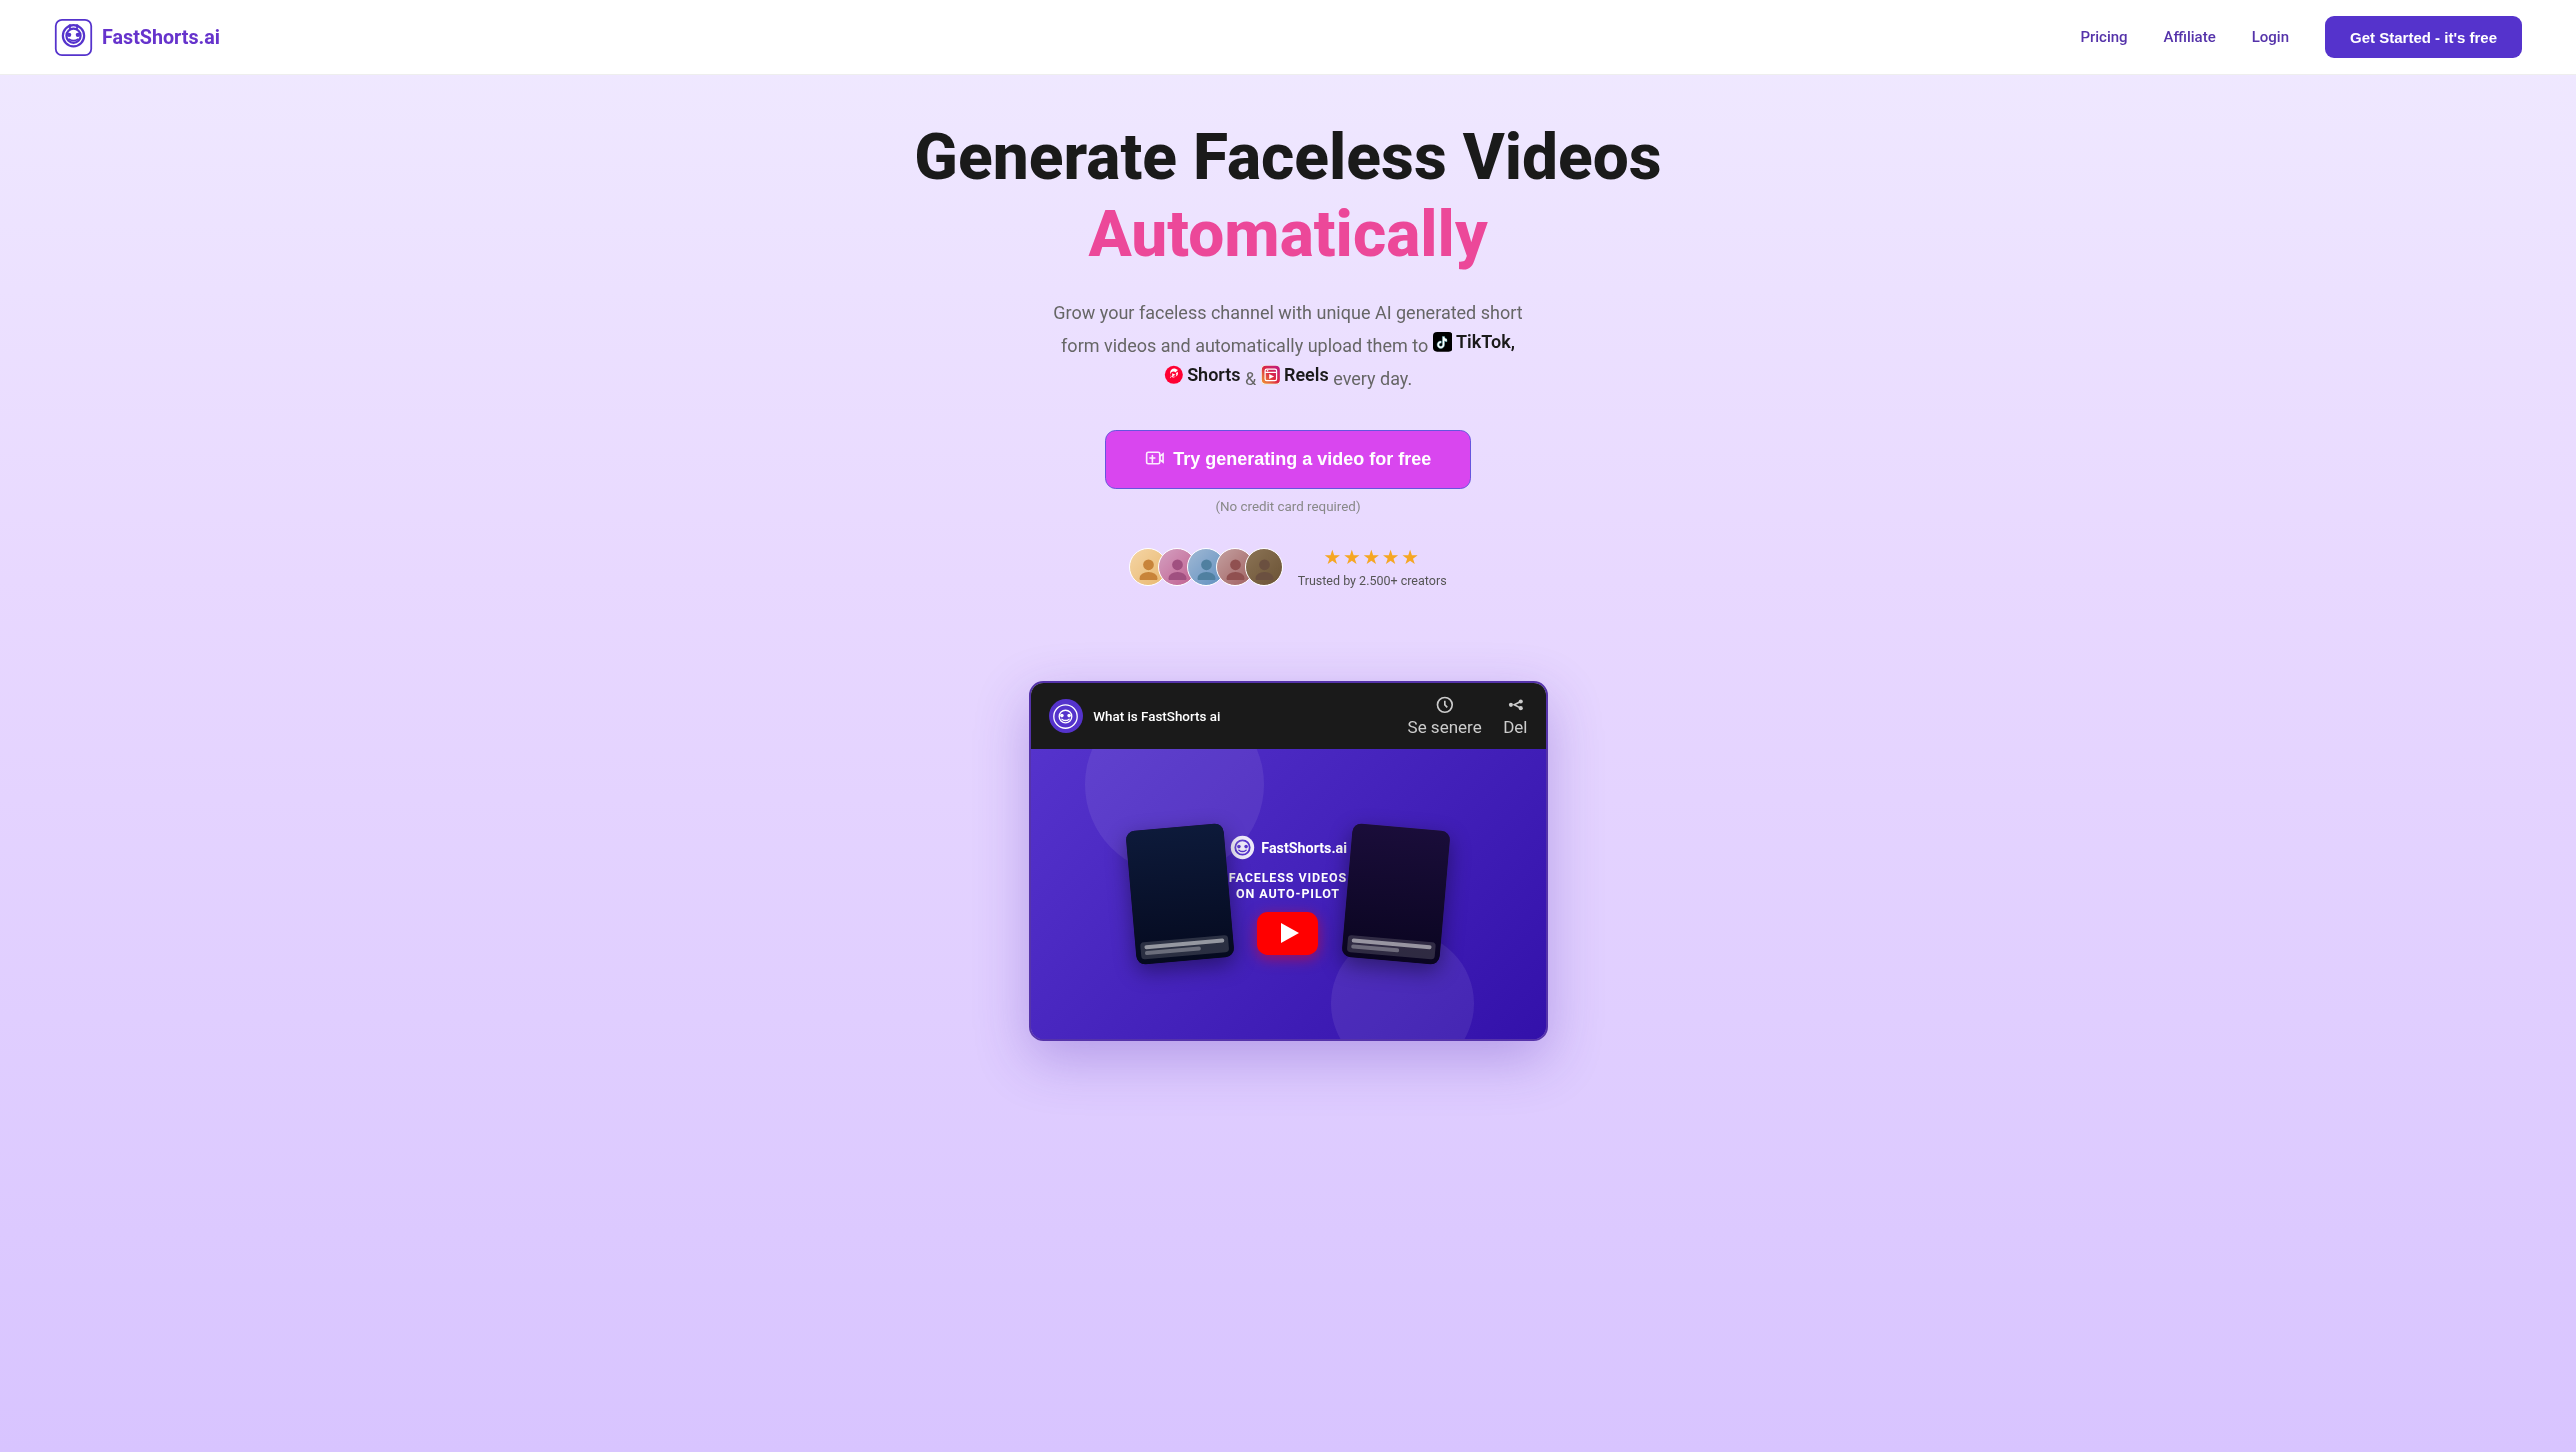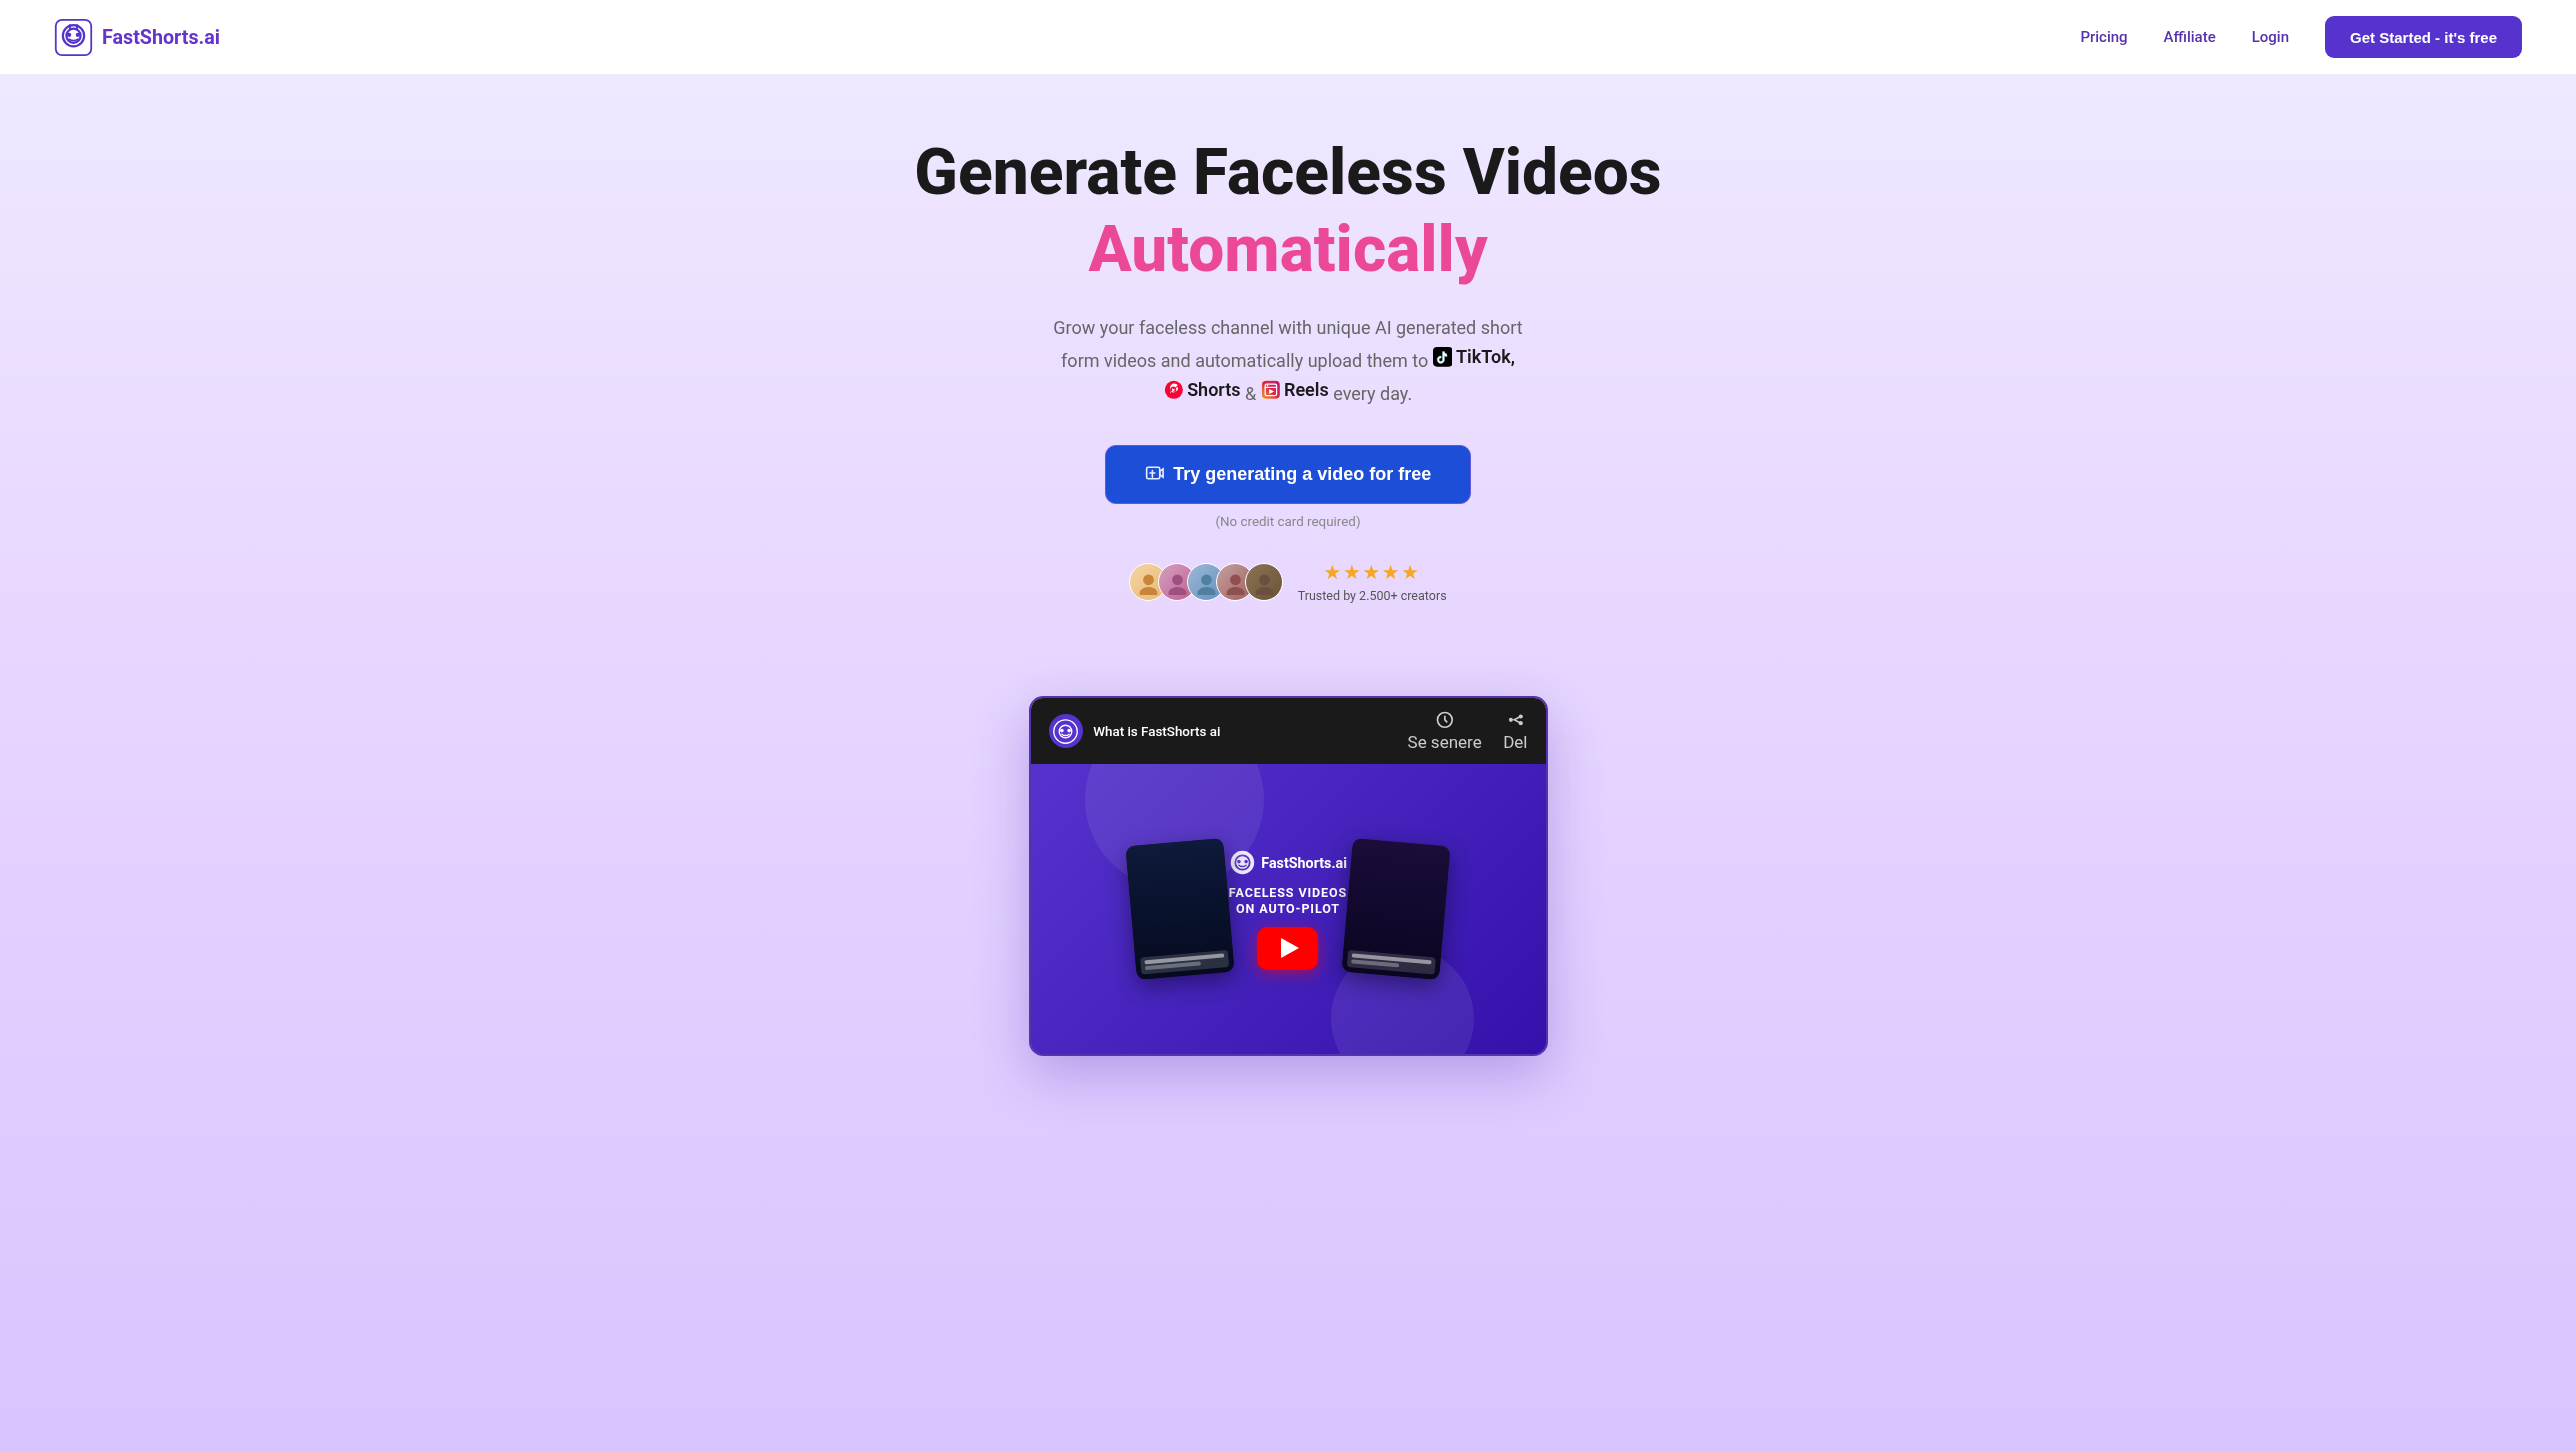--- a/index.html
+++ b/index.html
@@ -60,21 +60,21 @@
       border: none;
       cursor: pointer;
       white-space: nowrap;
     }
 
     
     .hero {
       text-align: center;
       padding: 48px 18px 36px;
       max-width: 894px;
-      margin: 15px auto;
+      margin: 0 auto;
     }
     .hero-title-black {
       font-size: 64px;
       font-weight: 800;
       color: #1a1a1a;
       line-height: 1.1;
       display: block;
     }
     .hero-title-purple {
       font-size: 64px;
@@ -121,21 +121,21 @@
 
     
     .cta-wrap {
       margin-top: 36px;
       display: flex;
       flex-direction: column;
       align-items: center;
       gap: 10.7px;
     }
     .cta-btn {
-      background: #1d4ed8;
+      background: #d946ef;
       color: white;
       padding: 18px 39px;
       border-radius: 10.7px;
       font-size: 18px;
       font-weight: 600;
       border: 1.8px solid #6655dd;
       cursor: pointer;
       display: flex;
       align-items: center;
       gap: 9px;

